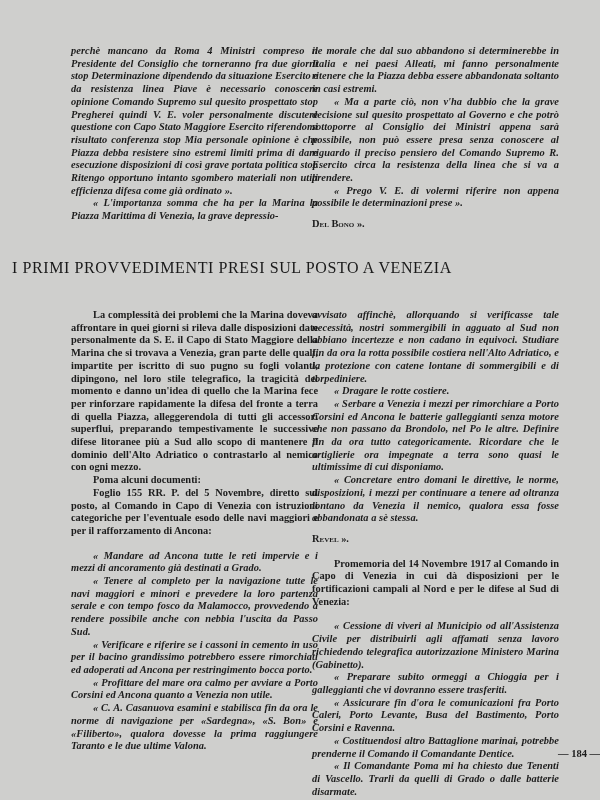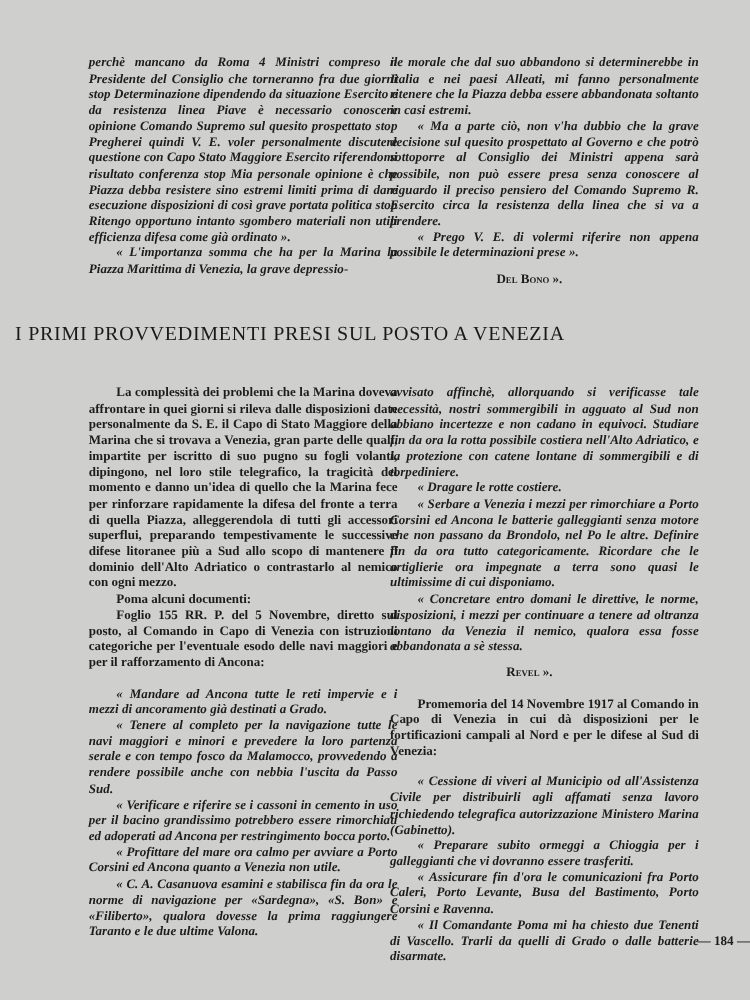--- a/index.html
+++ b/index.html
@@ -9,21 +9,21 @@
     font-family:"Liberation Serif","DejaVu Serif",serif;
     color:#1c1c1c;
     position:relative;
   }
   .page { position:absolute; left:0; top:0; width:600px; height:800px;text-decoration:underline; }
   .col { position:absolute; width:247px; font-size:10.4px; line-height:12.7px; text-align:justify; }
   .col p { margin:0; text-indent:0; }
   .col p.ind { text-indent:22px; }
   .it { font-style:italic; font-weight:bold; letter-spacing:0.05px; }
   .rm { font-style:normal; font-weight:bold; }
-  .sig { text-align:center; font-variant:small-caps; font-weight:bold; margin-top:8px !important; padding-right:24px; }
+  .sig { text-align:left; font-variant:small-caps; font-weight:bold; margin-top:8px !important; padding-right:24px; }
   .gap { height:12px; }
   .title {
     position:absolute; left:0; width:600px; top:259px; 
     font-size:16px; letter-spacing:0.6px; font-weight:normal; color:#1a1a1a;padding-left:12px;
   }
   .subtitle {
     position:absolute; left:0; width:600px; top:284px; text-align:center;
     font-size:9.8px; font-weight:bold; letter-spacing:0.3px;
   }
   .pagenum {
@@ -63,17 +63,18 @@
       <p class="it ind">« Dragare le rotte costiere.</p>
       <p class="it ind">« Serbare a Venezia i mezzi per rimorchiare a Porto Corsini ed Ancona le batterie galleggianti senza motore che non passano da Brondolo, nel Po le altre. Definire fin da ora tutto categoricamente. Ricordare che le artiglierie ora impegnate a terra sono quasi le ultimissime di cui disponiamo.</p>
       <p class="it ind">« Concretare entro domani le direttive, le norme, disposizioni, i mezzi per continuare a tenere ad oltranza lontano da Venezia il nemico, qualora essa fosse abbandonata a sè stessa.</p>
       <p class="sig">Revel ».</p>
       <div class="gap"></div>
       <p class="rm ind">Promemoria del 14 Novembre 1917 al Comando in Capo di Venezia in cui dà disposizioni per le fortificazioni campali al Nord e per le difese al Sud di Venezia:</p>
       <div class="gap"></div>
       <p class="it ind">« Cessione di viveri al Municipio od all'Assistenza Civile per distribuirli agli affamati senza lavoro richiedendo telegrafica autorizzazione Ministero Marina (Gabinetto).</p>
       <p class="it ind">« Preparare subito ormeggi a Chioggia per i galleggianti che vi dovranno essere trasferiti.</p>
       <p class="it ind">« Assicurare fin d'ora le comunicazioni fra Porto Caleri, Porto Levante, Busa del Bastimento, Porto Corsini e Ravenna.</p>
+      <p class="it ind">« Costituendosi altro Battaglione marinai, potrebbe prenderne il Comando il Comandante Dentice.</p>
       <p class="it ind">« Il Comandante Poma mi ha chiesto due Tenenti di Vascello. Trarli da quelli di Grado o dalle batterie disarmate.</p>
     </div>
 
   <div class="pagenum">— 184 —</div>
 </div>
 
 </body></html>

